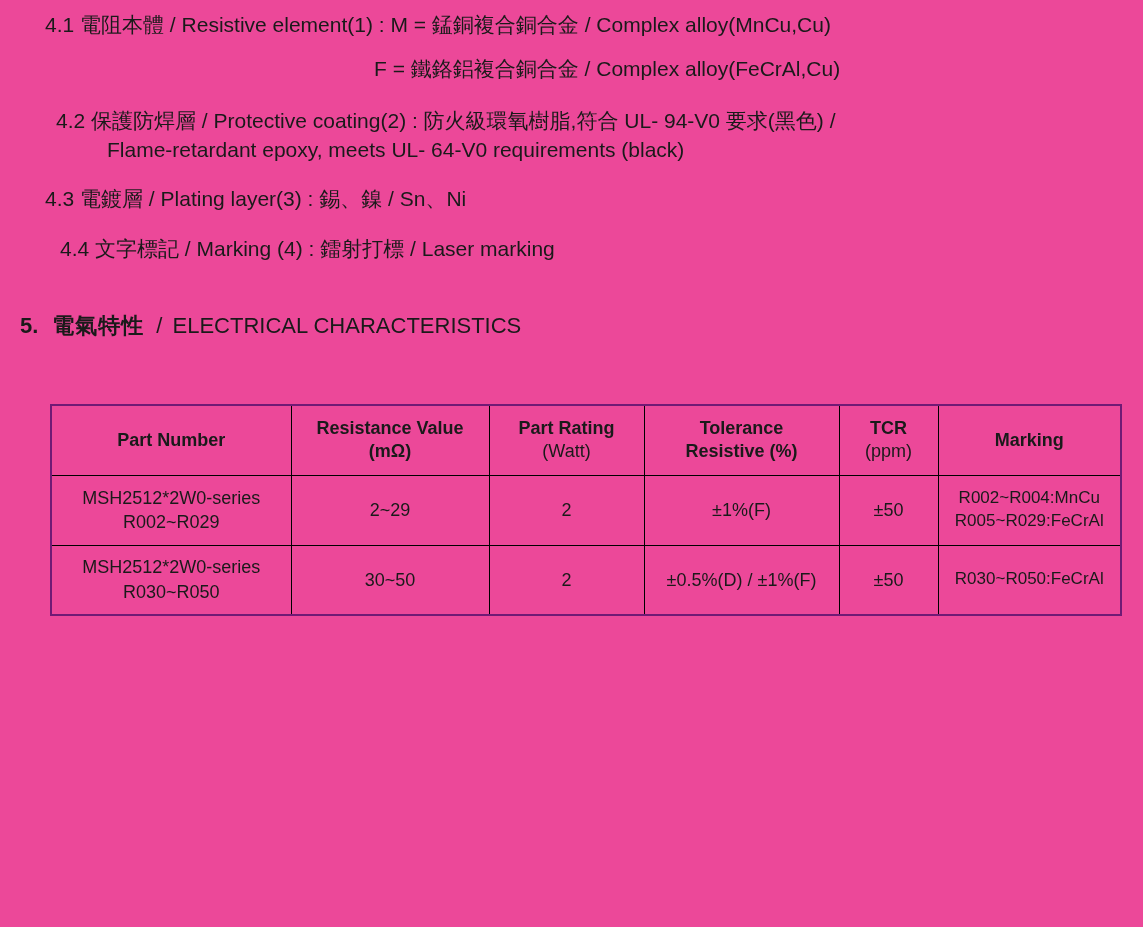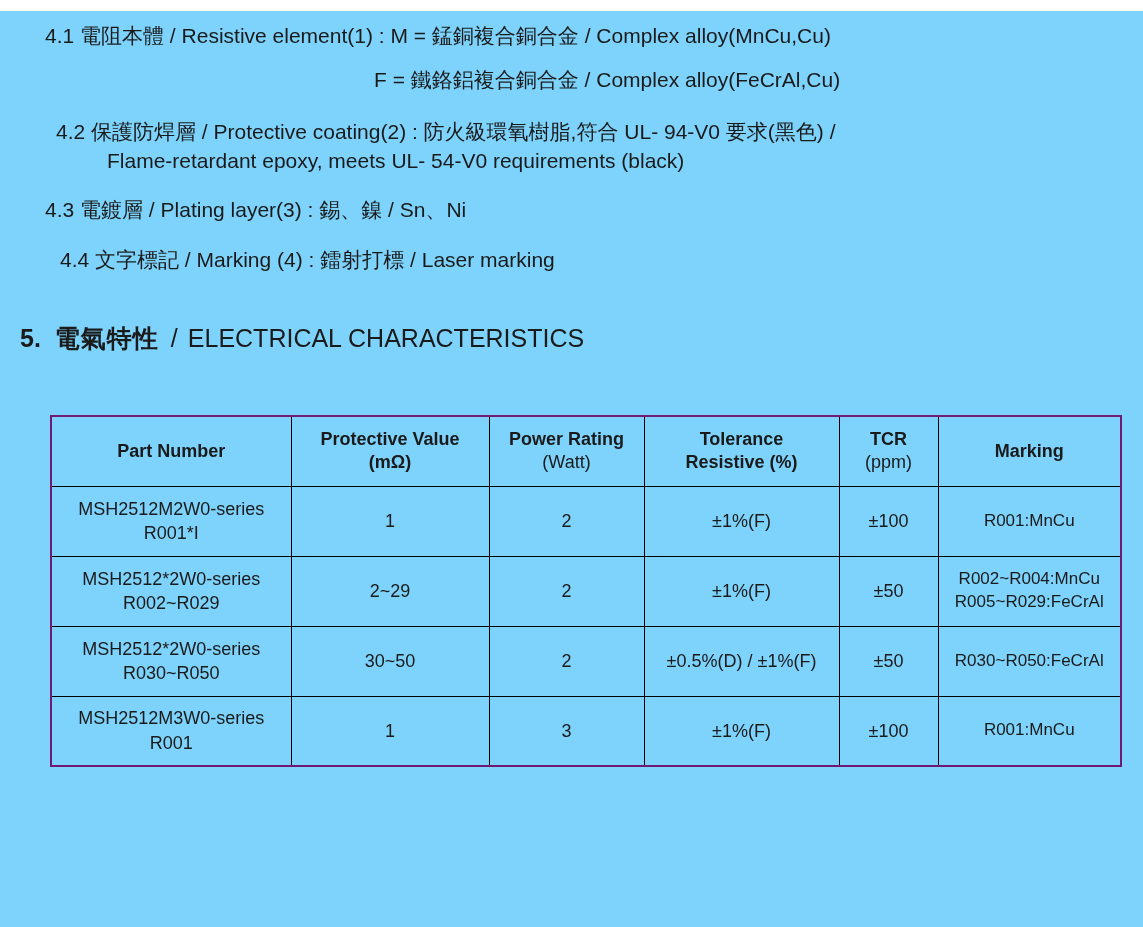--- a/index.html
+++ b/index.html
@@ -4,34 +4,34 @@
 <style>
   html, body { margin: 0; padding: 0; }
   body {
     width: 1143px; height: 927px;
     background: #ffffff;
     color: #1a1a1a;
     font-family: "Liberation Sans", "DejaVu Sans", sans-serif;
     position: relative;
     overflow: hidden;
   }
-  .page { position: absolute; inset: 0; background: #7dd3fc; margin-top: 11px; }
+  .page { position: absolute; inset: 0; background: #ec4899; }
 
   .doc-line {
     position: absolute;
     font-size: 21px;
     line-height: 1.2;
     white-space: nowrap;
     color: #1a1a1a;
   }
 
   .heading5 {
     position: absolute;
     top: 311px; left: 20px;
-    font-size: 25px;
+    font-size: 22px;
     white-space: nowrap;
   }
   .heading5 .h5-num { font-weight: bold; margin-right: 14px; }
   .heading5 .h5-zh  { font-weight: bold; letter-spacing: 1px; }
   .heading5 .h5-sep { margin: 0 10px 0 12px; }
   .heading5 .h5-en  { font-weight: normal; }
 
   table.spec {
     position: absolute;
     top: 404px; left: 50px;
@@ -64,21 +64,21 @@
 </style>
 </head>
 <body>
 
 <div class="page">
 
   <div class="doc-line" style="top:12px; left:45px;">4.1 電阻本體 / Resistive element(1) : M = 錳銅複合銅合金 / Complex alloy(MnCu,Cu)</div>
   <div class="doc-line" style="top:56px; left:374px;">F = 鐵鉻鋁複合銅合金 / Complex alloy(FeCrAl,Cu)</div>
 
   <div class="doc-line" style="top:108px; left:56px;">4.2 保護防焊層 / Protective coating(2) : 防火級環氧樹脂,符合 UL- 94-V0 要求(黑色) /</div>
-  <div class="doc-line" style="top:137px; left:107px;">Flame-retardant epoxy, meets UL- 54-V0 requirements (black)</div>
+  <div class="doc-line" style="top:137px; left:107px;">Flame-retardant epoxy, meets UL- 64-V0 requirements (black)</div>
 
   <div class="doc-line" style="top:186px; left:45px;">4.3 電鍍層 / Plating layer(3) : 錫、鎳 / Sn、Ni</div>
 
   <div class="doc-line" style="top:236px; left:60px;">4.4 文字標記 / Marking (4) : 鐳射打標 / Laser marking</div>
 
   <div class="heading5">
     <span class="h5-num">5.</span><span class="h5-zh">電氣特性</span><span class="h5-sep">/</span><span class="h5-en">ELECTRICAL CHARACTERISTICS</span>
   </div>
 
   <table class="spec">
@@ -90,75 +90,57 @@
       <col style="width:99px">
       <col style="width:183px">
     </colgroup>
     <thead>
       <tr>
         <th class="hdr">
           <span class="hdr-main">Part Number</span>
           
         </th>
         <th class="hdr">
-          <span class="hdr-main">Protective Value</span>
+          <span class="hdr-main">Resistance Value</span>
           <span class="hdr-sub">(mΩ)</span>
         </th>
         <th class="hdr">
-          <span class="hdr-main">Power Rating</span>
+          <span class="hdr-main">Part Rating</span>
           <span class="hdr-sub sub-normal">(Watt)</span>
         </th>
         <th class="hdr">
           <span class="hdr-main">Tolerance</span>
           <span class="hdr-sub">Resistive (%)</span>
         </th>
         <th class="hdr">
           <span class="hdr-main">TCR</span>
           <span class="hdr-sub sub-normal">(ppm)</span>
         </th>
         <th class="hdr">
           <span class="hdr-main">Marking</span>
           
         </th>
       </tr>
     </thead>
     <tbody>
-      <tr>
-        <td class="cell">MSH2512M2W0-series
-R001*I</td>
-        <td class="cell">1</td>
-        <td class="cell">2</td>
-        <td class="cell">±1%(F)</td>
-        <td class="cell">±100</td>
-        <td class="cell cell-material">R001:MnCu</td>
-      </tr>
       <tr>
         <td class="cell">MSH2512*2W0-series
 R002~R029</td>
         <td class="cell">2~29</td>
         <td class="cell">2</td>
         <td class="cell">±1%(F)</td>
         <td class="cell">±50</td>
         <td class="cell cell-material">R002~R004:MnCu
 R005~R029:FeCrAl</td>
       </tr>
       <tr>
         <td class="cell">MSH2512*2W0-series
 R030~R050</td>
         <td class="cell">30~50</td>
         <td class="cell">2</td>
         <td class="cell">±0.5%(D) / ±1%(F)</td>
         <td class="cell">±50</td>
         <td class="cell cell-material">R030~R050:FeCrAl</td>
       </tr>
-      <tr>
-        <td class="cell">MSH2512M3W0-series
-R001</td>
-        <td class="cell">1</td>
-        <td class="cell">3</td>
-        <td class="cell">±1%(F)</td>
-        <td class="cell">±100</td>
-        <td class="cell cell-material">R001:MnCu</td>
-      </tr>
     </tbody>
   </table>
 
 </div>
 
 </body></html>

